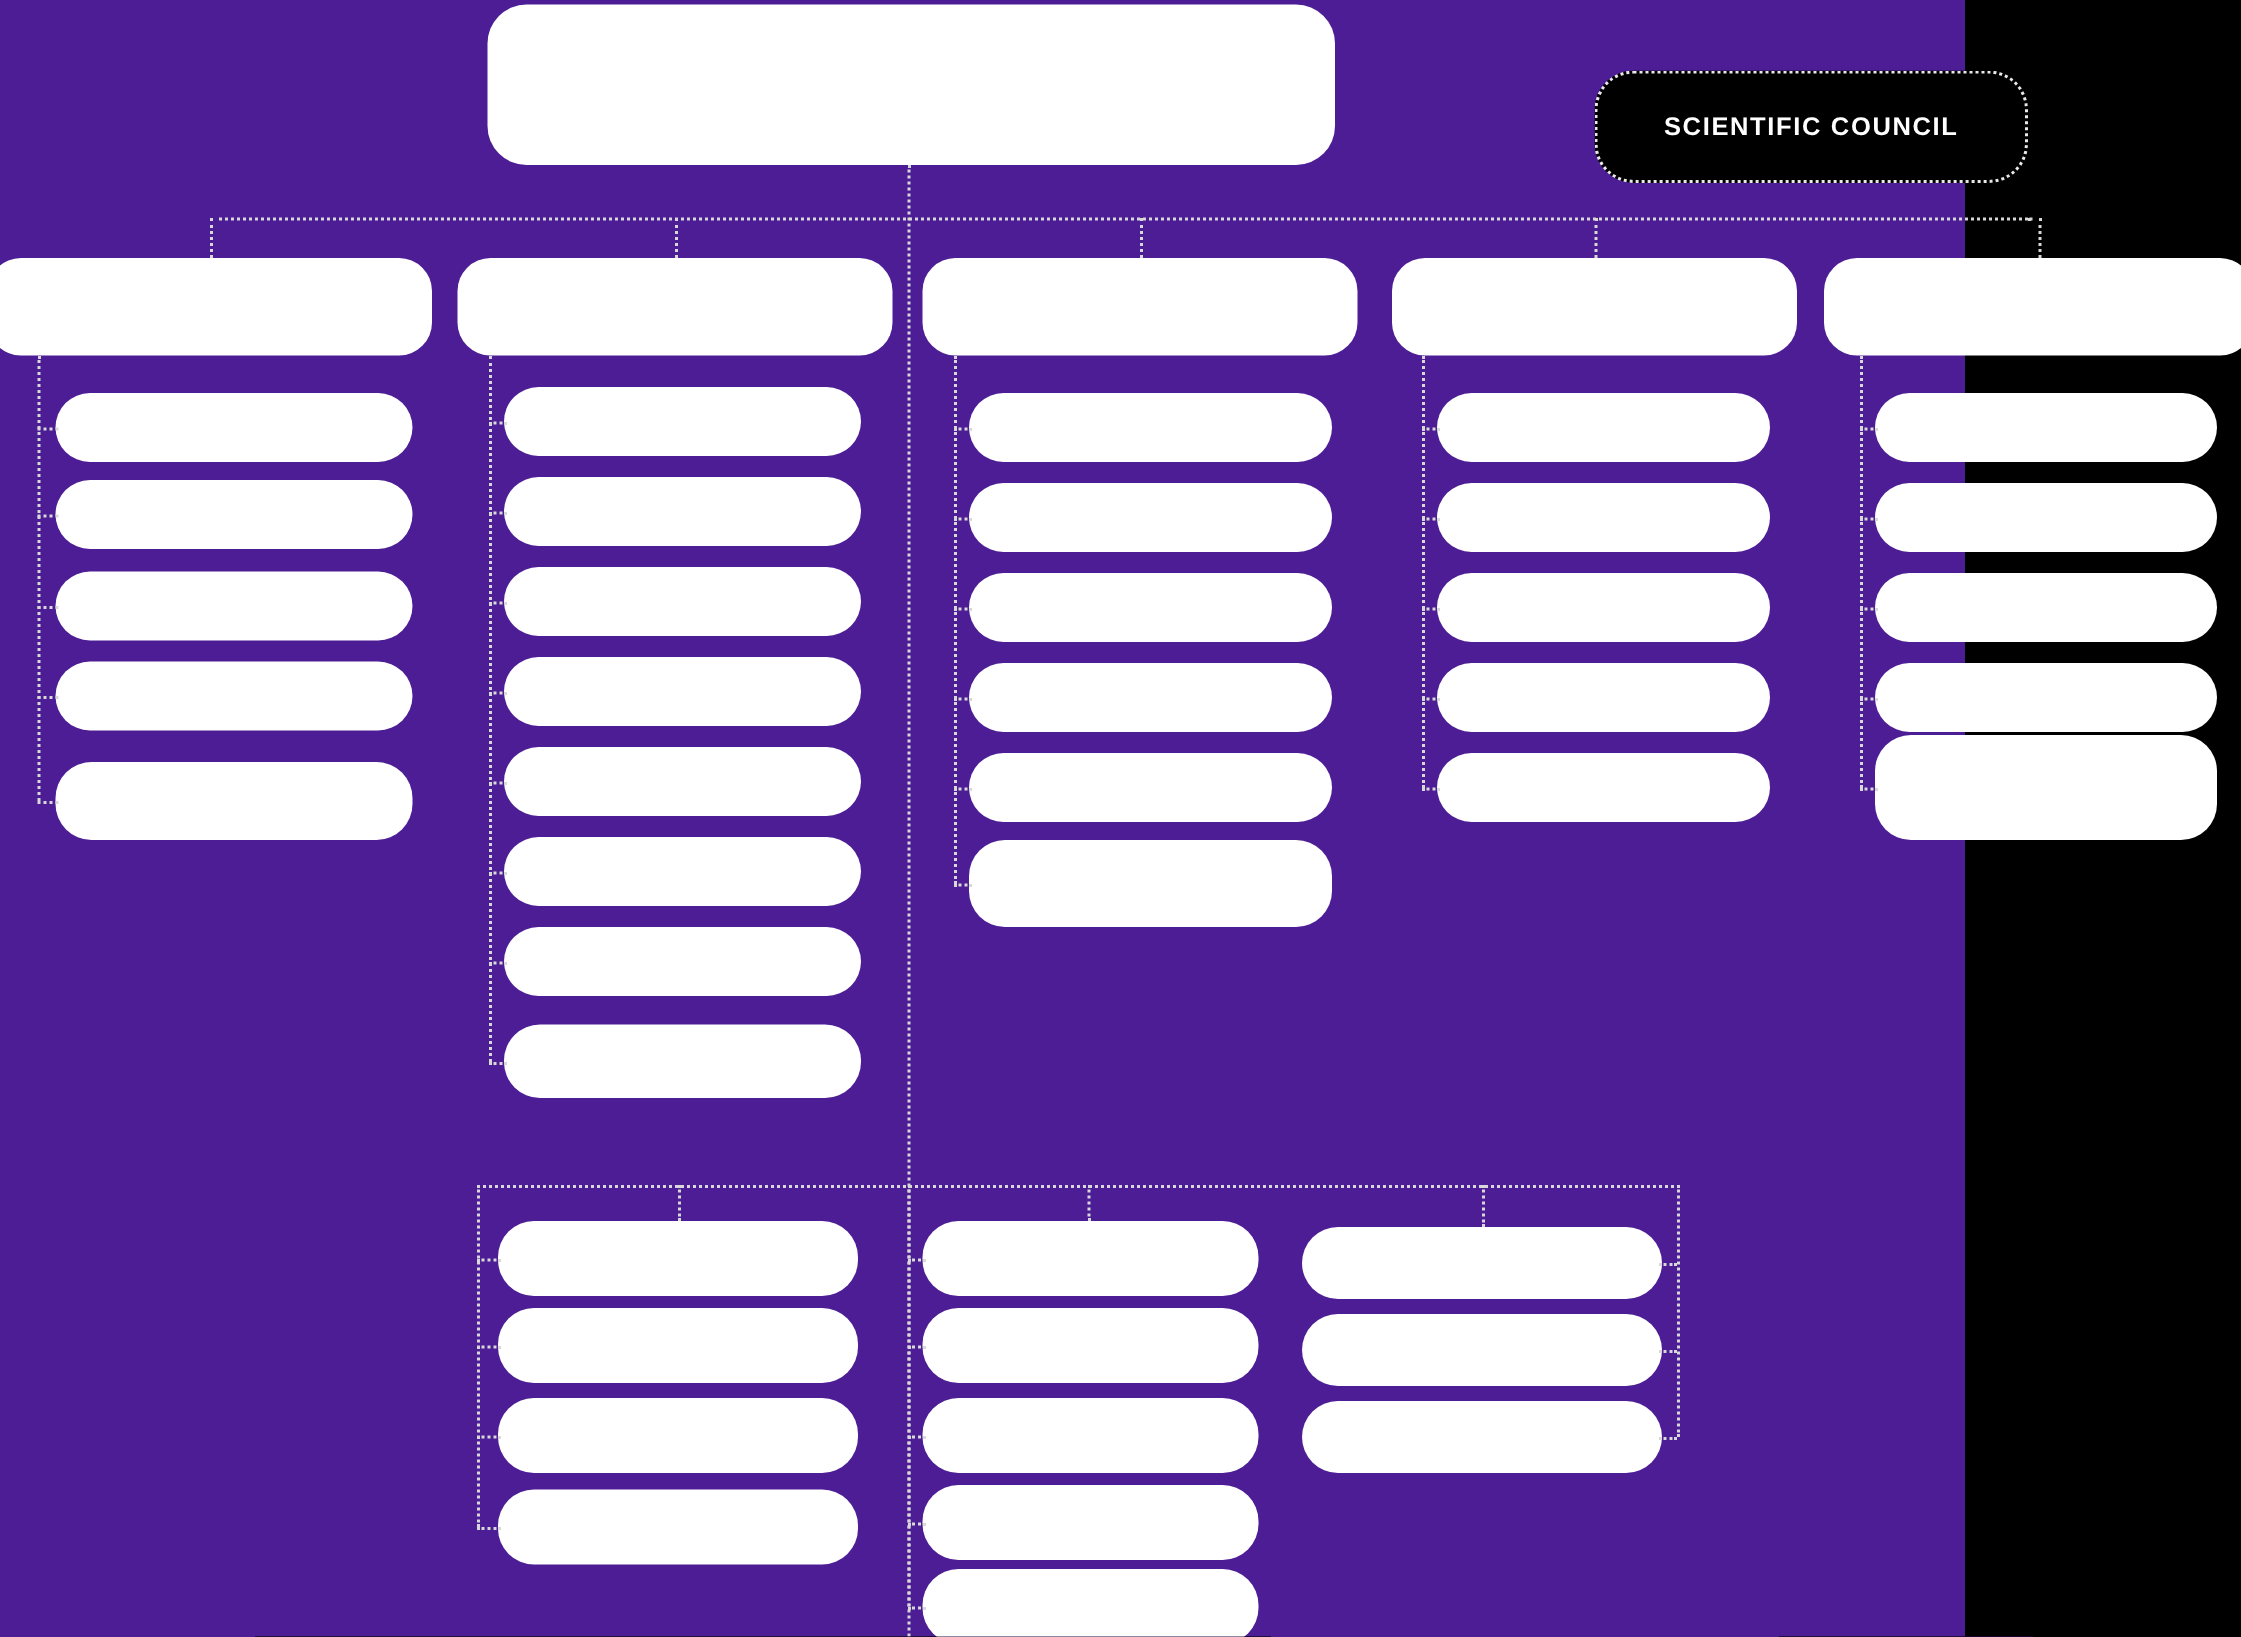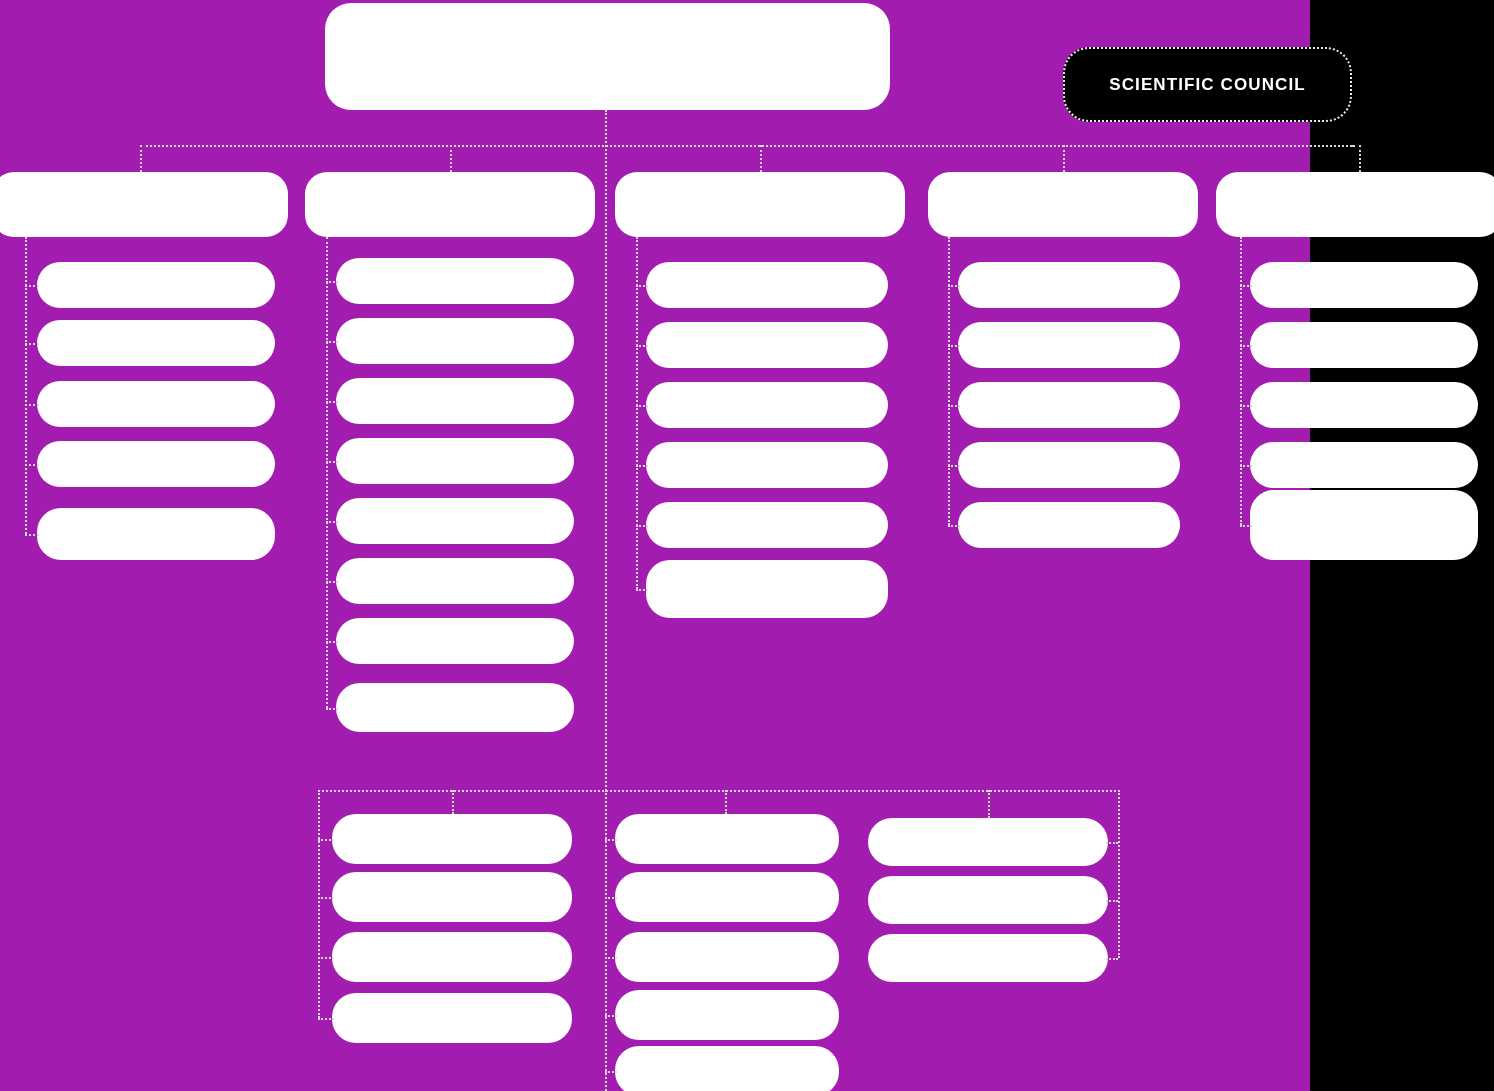--- a/index.html
+++ b/index.html
@@ -1,17 +1,17 @@
 <!DOCTYPE html>
 <html><head>
 <meta charset="utf-8">
 <style>
   html,body{margin:0;padding:0;background:#000;}
   body{width:1494px;height:1091px;overflow:hidden;font-family:"Liberation Sans",sans-serif;}
-  #stage{position:relative;width:1310px;height:1091px;background:#a21caf;}
+  #stage{position:relative;width:1310px;height:1091px;background:#4c1d95;}
 
   .node{
     position:absolute;
     background:#ffffff;
     border-radius:22px;
     box-sizing:border-box;
     display:flex;align-items:center;justify-content:center;
     color:#000;
     font-size:13px;font-weight:bold;letter-spacing:.4px;
     text-align:center;

